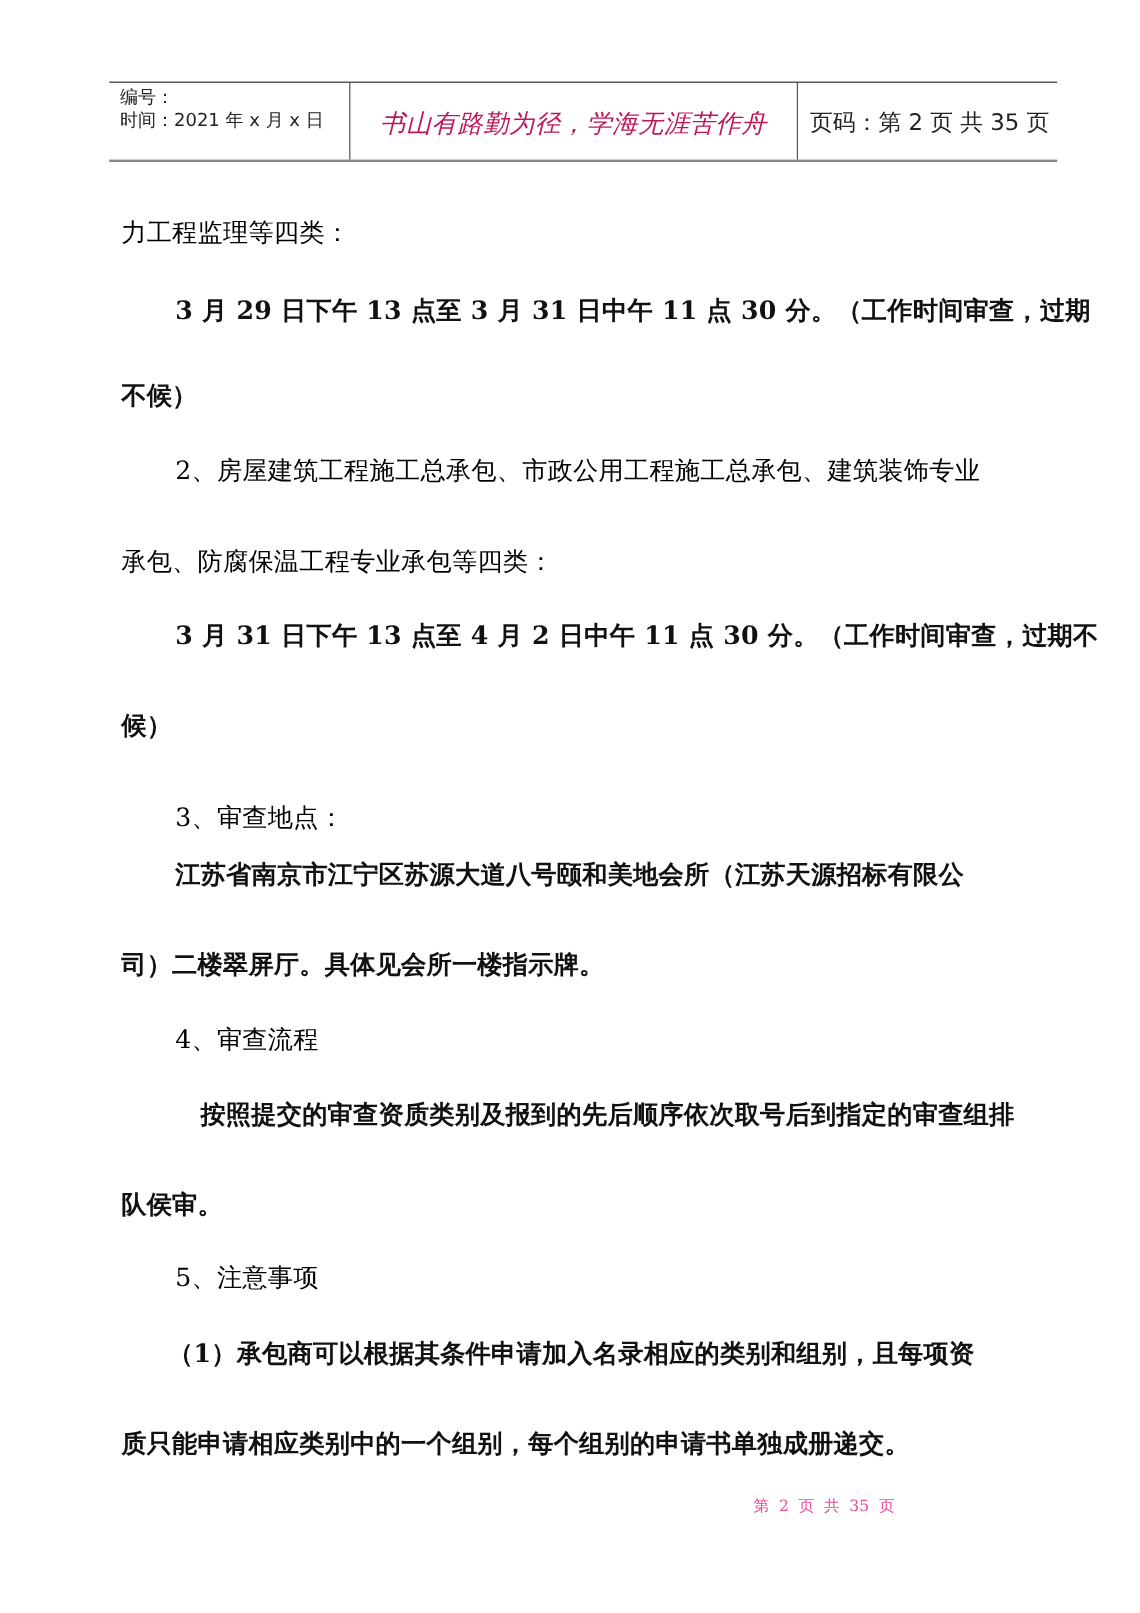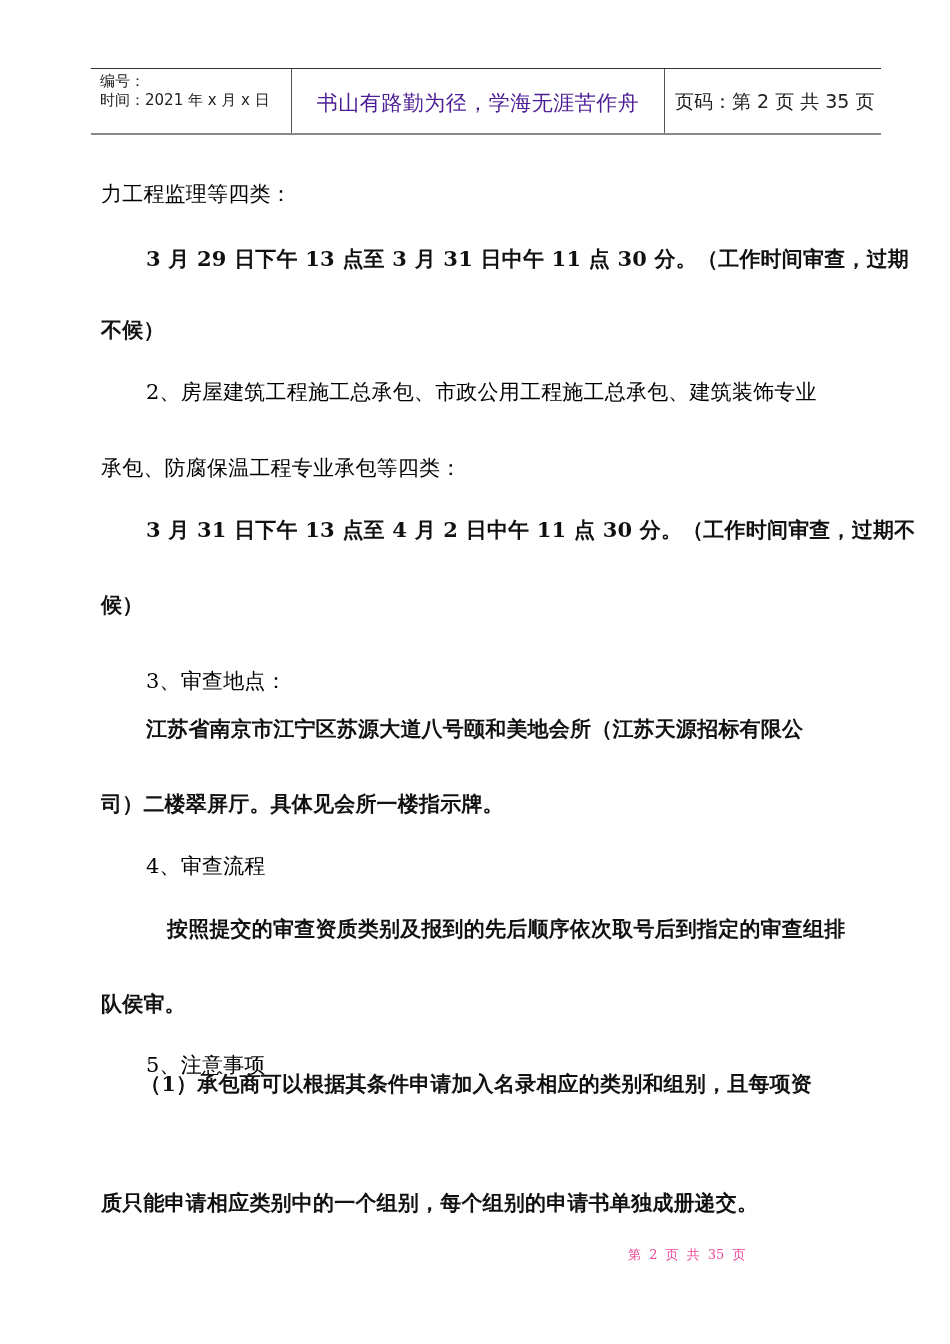--- a/index.html
+++ b/index.html
@@ -38,23 +38,24 @@
     }
     .h-mid {
       width: 373px;
       border-right: 1.5px solid #555555;
       box-sizing: border-box;
       display: flex;
       align-items: center;
       justify-content: center;
       font-family: "DejaVu Sans", "Liberation Sans", sans-serif;
       font-size: 21px;
-      color: #4c1d95;
+      color: #be185d;
       letter-spacing: 0.5px;
       padding-top: 4px;
+      font-style: italic;
     }
     .h-right {
       flex: 1;
       display: flex;
       align-items: center;
       padding-left: 10px;
       font-family: "DejaVu Sans", "Liberation Sans", sans-serif;
       font-size: 19px;
       color: #222222;
       padding-top: 2px;
@@ -99,16 +100,16 @@
 <div class="line light" style="top:455px;">承包、防腐保温工程专业承包等四类：</div>
 <div class="line indent bold" style="top:517px;">3 月 31 日下午 13 点至 4 月 2 日中午 11 点 30 分。（工作时间审查，过期不</div>
 <div class="line bold" style="top:592px;">候）</div>
 <div class="line indent light" style="top:654px;margin-top:14px;">3、审查地点：</div>
 <div class="line indent bold" style="top:716px;">江苏省南京市江宁区苏源大道八号颐和美地会所（江苏天源招标有限公</div>
 <div class="line bold" style="top:791px;">司）二楼翠屏厅。具体见会所一楼指示牌。</div>
 <div class="line indent light" style="top:853px;">4、审查流程</div>
 <div class="line indent bold" style="top:916px;margin-left:21px;">按照提交的审查资质类别及报到的先后顺序依次取号后到指定的审查组排</div>
 <div class="line bold" style="top:991px;">队侯审。</div>
 <div class="line indent light" style="top:1052px;">5、注意事项</div>
-<div class="line bold" style="top:1071px; left:140px;">（1）承包商可以根据其条件申请加入名录相应的类别和组别，且每项资</div>
+<div class="line bold" style="top:1115px; left:140px;">（1）承包商可以根据其条件申请加入名录相应的类别和组别，且每项资</div>
 <div class="line bold" style="top:1190px;">质只能申请相应类别中的一个组别，每个组别的申请书单独成册递交。</div>
 
 <div class="footer">第 2 页 共 35 页</div>
 
 </body></html>

